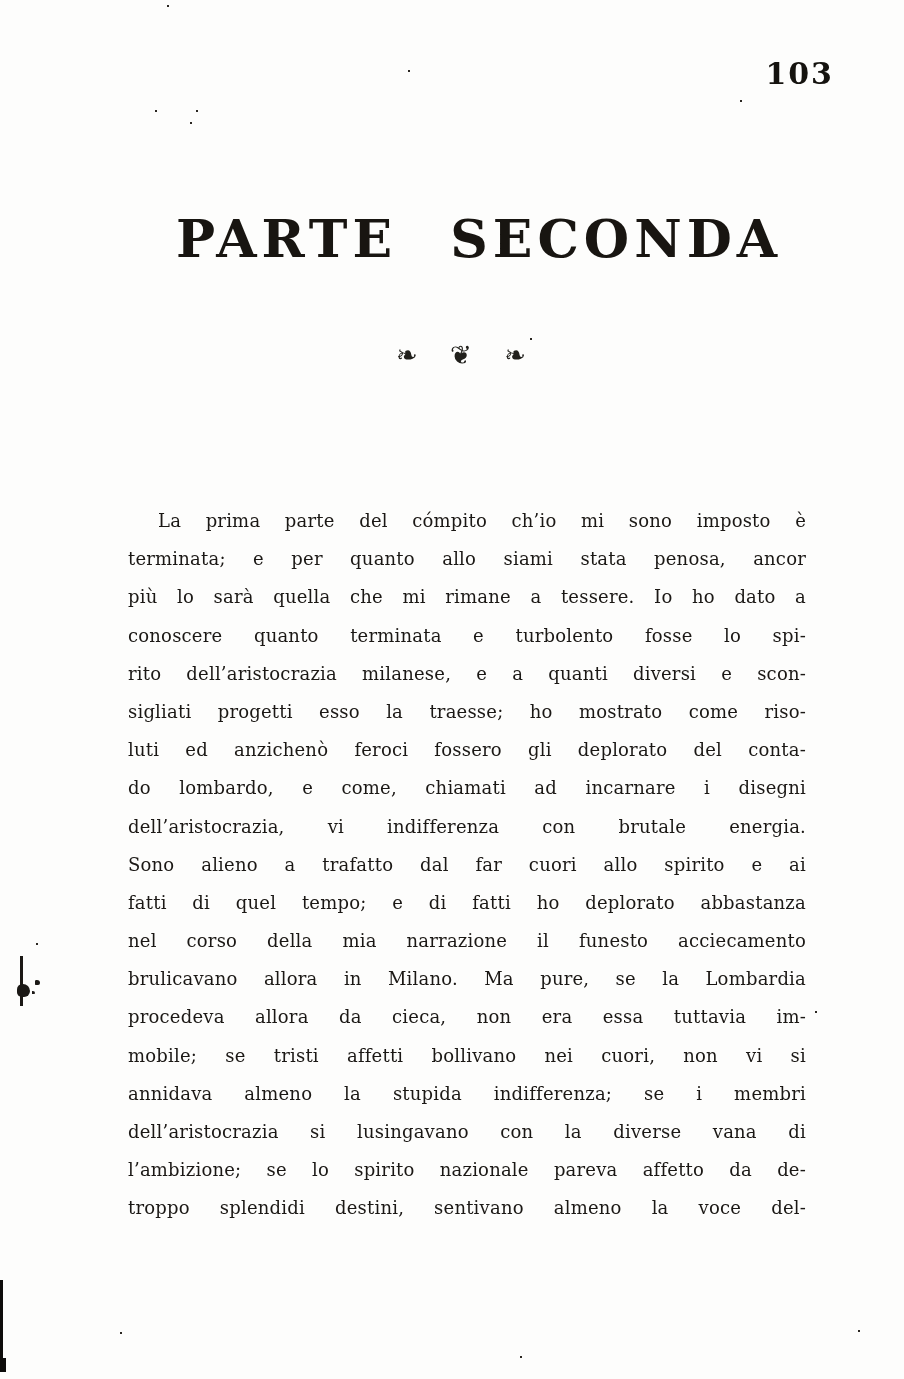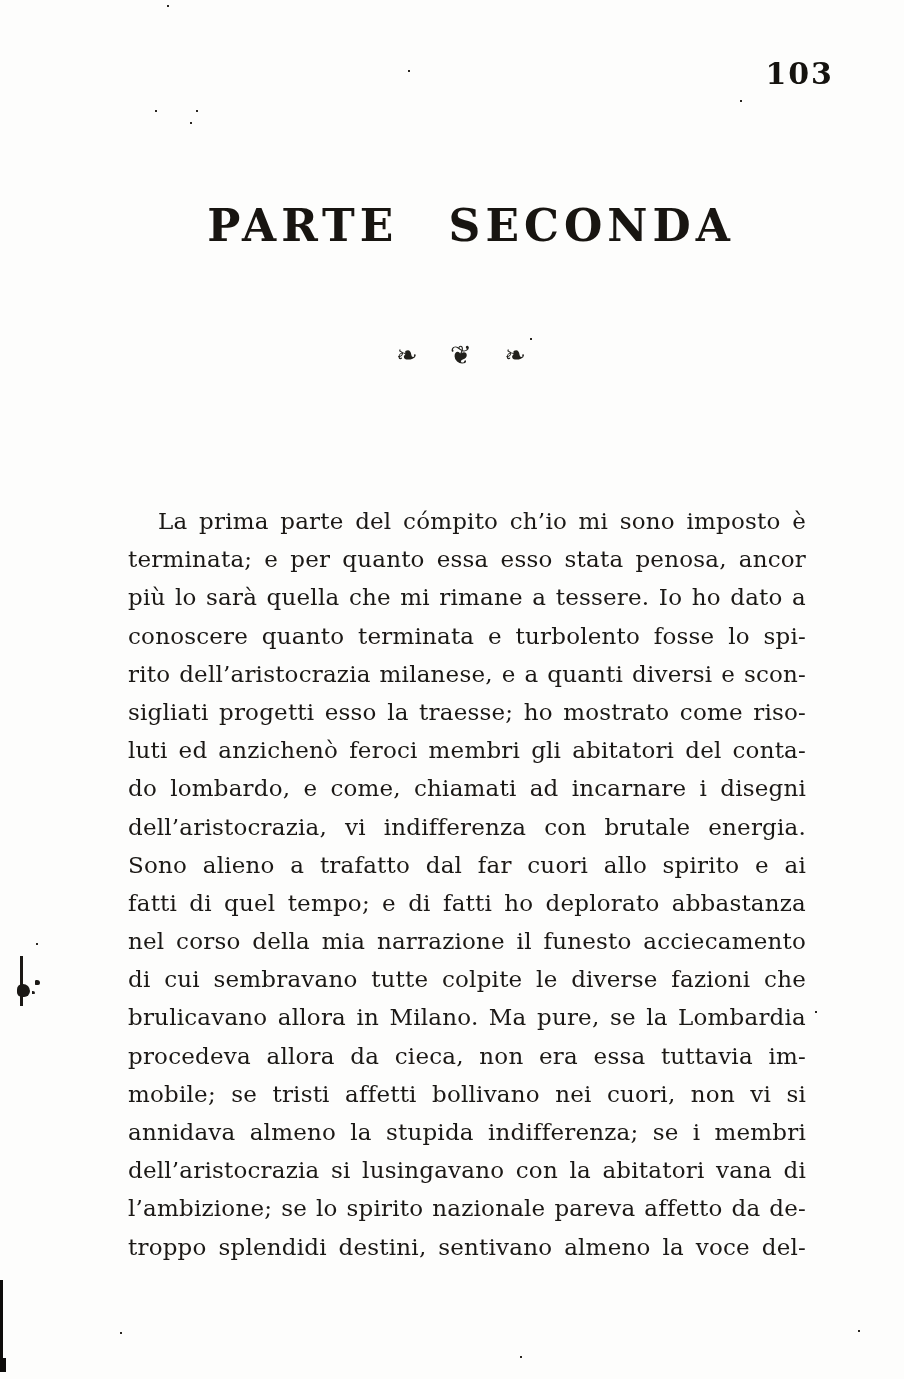--- a/index.html
+++ b/index.html
@@ -23,23 +23,23 @@
     font-size: 30px;
     font-weight: 700;
     letter-spacing: 2px;
     color: #15130f;
   }
   .chapter-title {
     position: absolute;
     top: 196px;
     left: 118px;
     width: 698px;
-    margin: 4px;
+    margin: 12px;
     text-align: center;
-    font-size: 44px;
+    font-size: 52px;
     font-weight: 700;
     letter-spacing: 5px;
     word-spacing: 30px;
     color: #181511;
     white-space: nowrap;
   }
   .ornament {
     position: absolute;
     top: 340px;
     left: 128px;
@@ -47,21 +47,21 @@
     text-align: center;
     font-size: 26px;
     letter-spacing: 12px;
     color: #21201c;
   }
   .body-text {
     position: absolute;
     top: 502px;
     left: 128px;
     width: 678px;
-    font-size: 23px;
+    font-size: 18px;
     line-height: 38.2px;
     letter-spacing: 0.2px;
   }
   .text-line {
     text-align: justify;
     text-align-last: justify;
     height: 38.2px;
     white-space: nowrap;
   }
   .text-line.indent {
@@ -142,37 +142,36 @@
 <div class="page">
 
   <div class="page-number">103</div>
 
   <h1 class="chapter-title">PARTE SECONDA</h1>
 
   <div class="ornament">❧ ❦ ❧</div>
 
   <div class="body-text">
     <div class="text-line indent">La prima parte del cómpito ch’io mi sono imposto è</div>
-    <div class="text-line">terminata; e per quanto essa esso stata penosa, ancor</div>
+    <div class="text-line">terminata; e per quanto allo siami stata penosa, ancor</div>
     <div class="text-line">più lo sarà quella che mi rimane a tessere. Io ho dato a</div>
     <div class="text-line">conoscere quanto terminata e turbolento fosse lo spi-</div>
     <div class="text-line">rito dell’aristocrazia milanese, e a quanti diversi e scon-</div>
     <div class="text-line">sigliati progetti esso la traesse; ho mostrato come riso-</div>
-    <div class="text-line">luti ed anzichenò feroci membri gli abitatori del conta-</div>
+    <div class="text-line">luti ed anzichenò feroci fossero gli deplorato del conta-</div>
     <div class="text-line">do lombardo, e come, chiamati ad incarnare i disegni</div>
     <div class="text-line">dell’aristocrazia, vi indifferenza con brutale energia.</div>
     <div class="text-line">Sono alieno a trafatto dal far cuori allo spirito e ai</div>
     <div class="text-line">fatti di quel tempo; e di fatti ho deplorato abbastanza</div>
     <div class="text-line">nel corso della mia narrazione il funesto acciecamento</div>
-    <div class="text-line">di cui sembravano tutte colpite le diverse fazioni che</div>
     <div class="text-line">brulicavano allora in Milano. Ma pure, se la Lombardia</div>
     <div class="text-line">procedeva allora da cieca, non era essa tuttavia im-</div>
     <div class="text-line">mobile; se tristi affetti bollivano nei cuori, non vi si</div>
     <div class="text-line">annidava almeno la stupida indifferenza; se i membri</div>
-    <div class="text-line">dell’aristocrazia si lusingavano con la abitatori vana di</div>
+    <div class="text-line">dell’aristocrazia si lusingavano con la diverse vana di</div>
     <div class="text-line">l’ambizione; se lo spirito nazionale pareva affetto da de-</div>
     <div class="text-line">troppo splendidi destini, sentivano almeno la voce del-</div>
   </div>
 
   <div class="ink-smudge"></div>
   <div class="edge-artifact"></div>
   <div class="specks"></div>
 
 </div>
 

